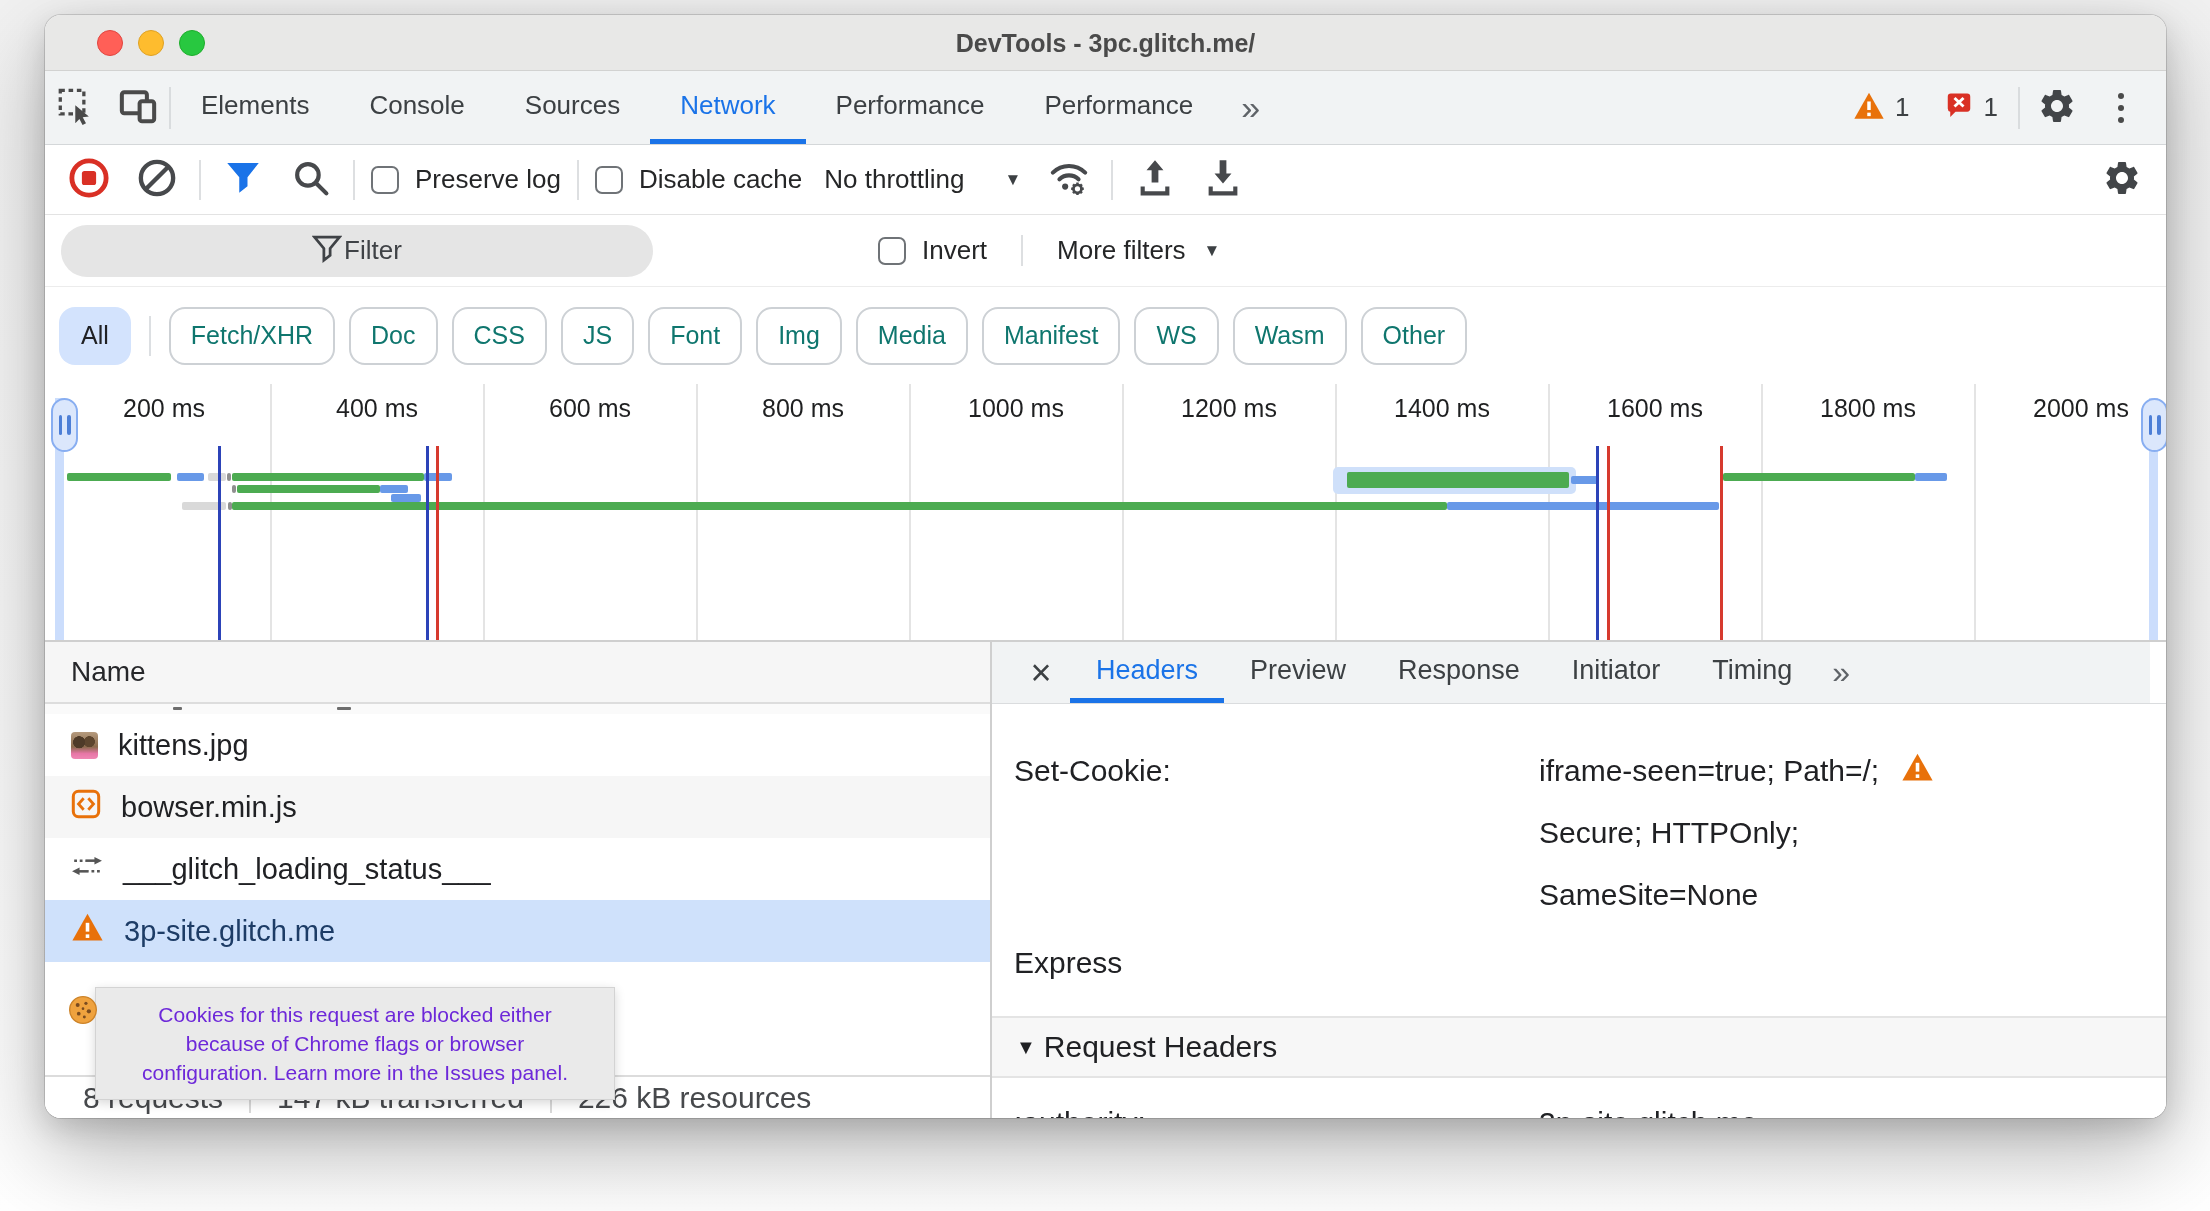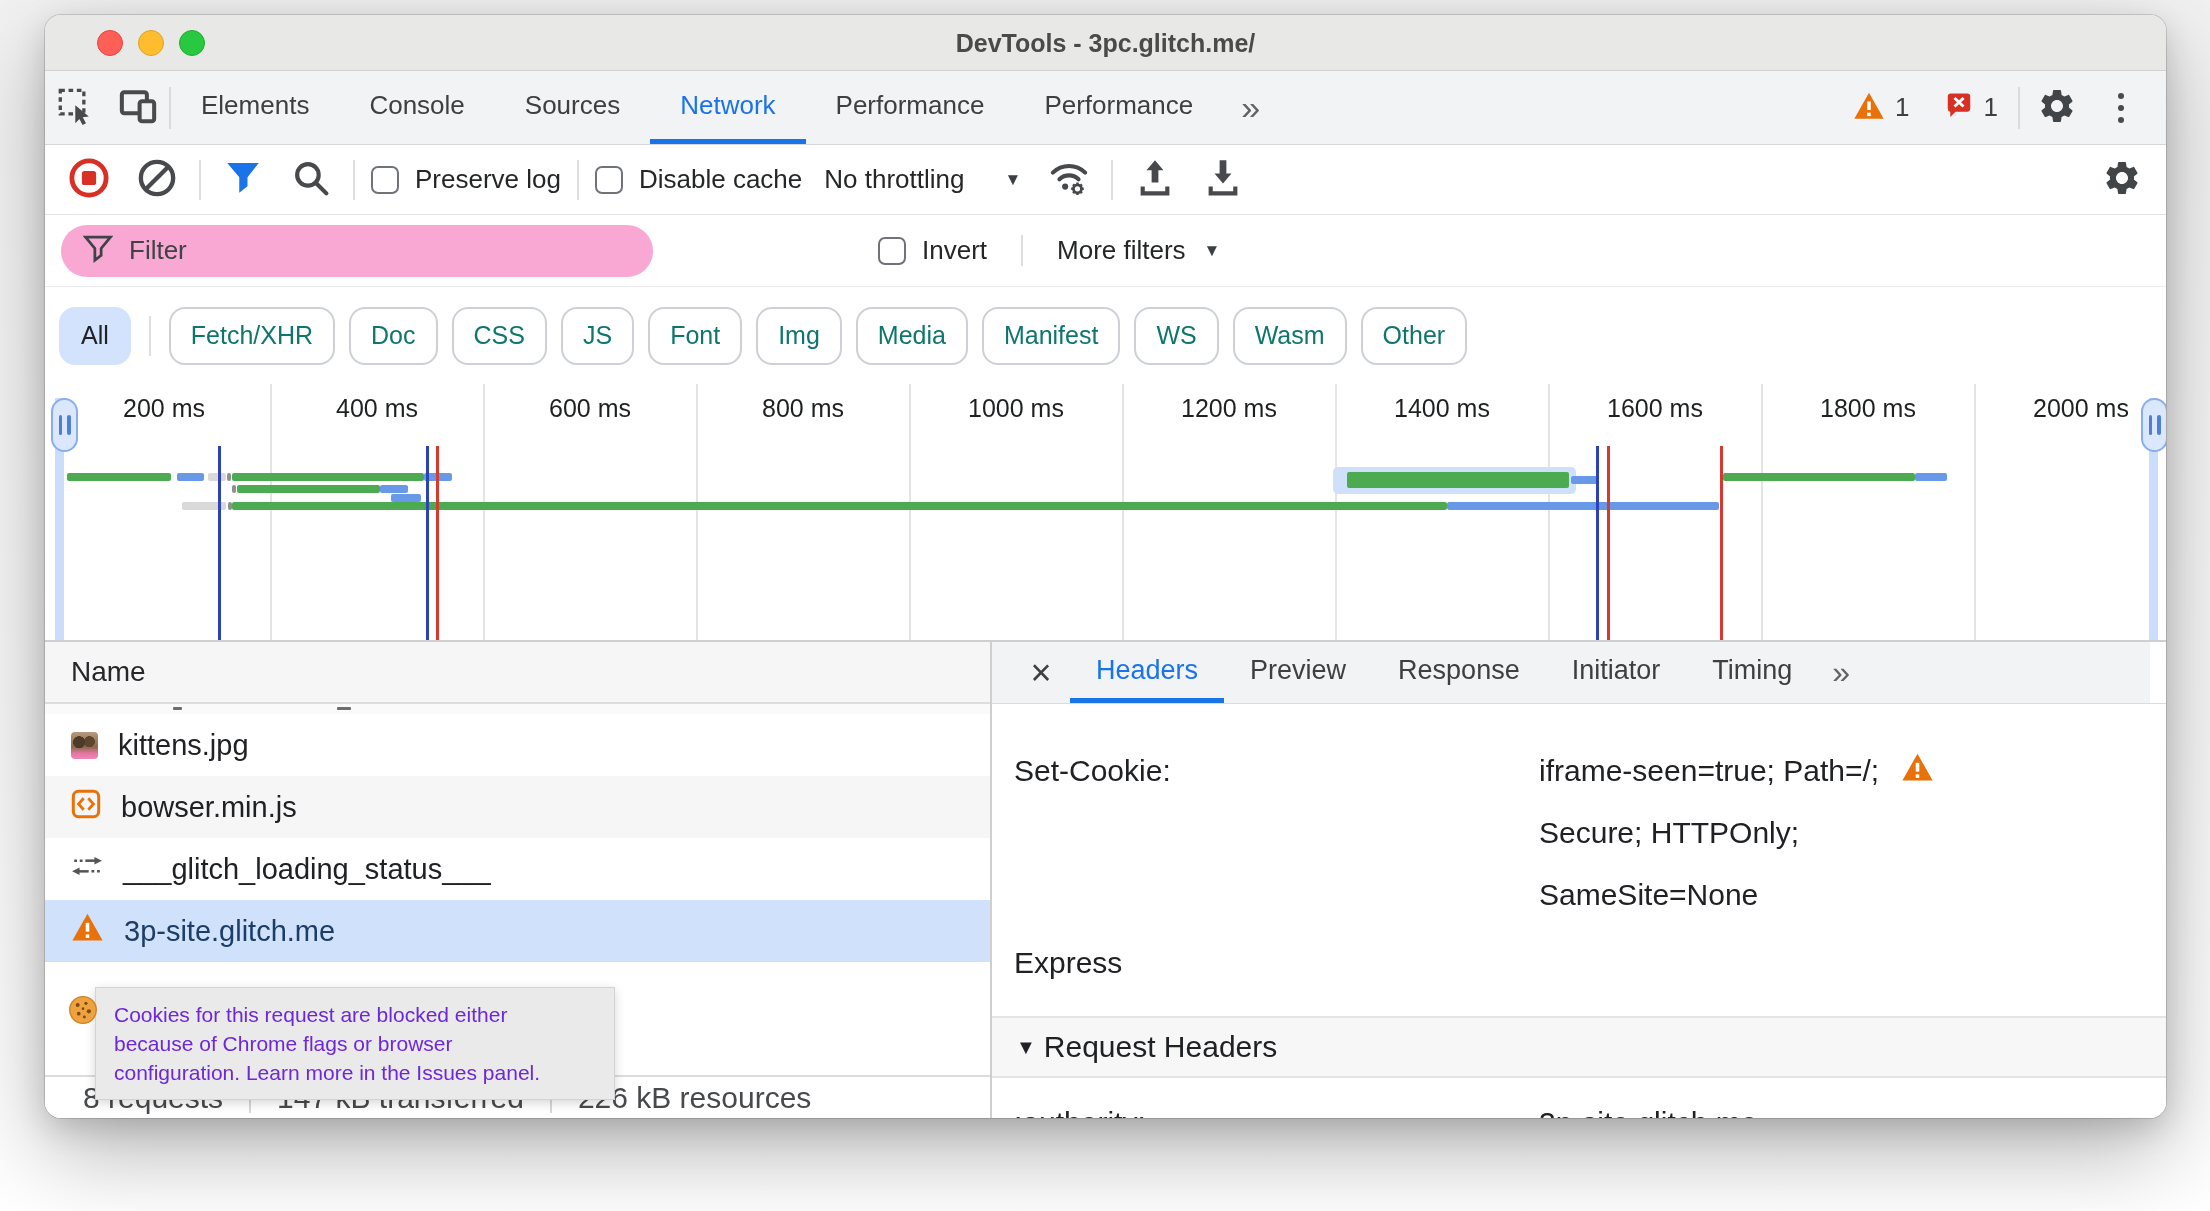--- a/index.html
+++ b/index.html
@@ -42,21 +42,21 @@
     display:flex; align-items:center; padding:16px 18px; gap:16px; }
   .tbtn { width:52px; height:52px; display:flex; align-items:center; justify-content:center; }
   .tdiv { width:2px; height:40px; background:#dddfe1; }
   .chk { width:28px; height:28px; border:2.5px solid #6f7377; border-radius:7px; background:#fff; }
   .tlabel { font-size:26px; color:#252627; }
   .throttle { display:flex; align-items:center; gap:40px; padding:0 6px; }
   .caret { font-size:17px; color:#3c4043; }
   
   .filterrow { position:absolute; left:0; top:200px; right:0; height:72px; background:#fff; border-bottom:1px solid #ececec;
     display:flex; align-items:center; padding:0 16px; }
-  .filterpill { width:592px; height:52px; background:#f9a8d4; border-radius:26px; display:flex; align-items:center; gap:16px; padding:0 22px; }
+  .filterpill { width:592px; height:52px; background:#e5e5e5; border-radius:26px; display:flex; align-items:center; gap:2px; padding:0 22px;justify-content:center; }
   .filterpill .ph { font-size:26px; color:#3f4246; }
   .invert { display:flex; align-items:center; gap:16px; margin-left:225px; }
   .morefilters { display:flex; align-items:center; gap:18px; margin-left:34px; padding-left:34px; border-left:2px solid #dddfe1; }
   
   .chiprow { position:absolute; left:0; top:272px; right:0; height:97px; background:#fff; display:flex; align-items:center; padding:0 14px; gap:14px; }
   .chip { height:58px; display:flex; align-items:center; padding:0 20px; font-size:25px; color:#0f766e; background:#fff;
     border:2px solid #cdd1d5; border-radius:16px; white-space:nowrap; }
   .chip.sel { background:#d3e3fd; border-color:transparent; color:#202124; }
   .chipdiv { width:2px; height:40px; background:#dcdfe2; margin:0 4px; }
   
@@ -64,21 +64,21 @@
   .gridline { position:absolute; top:0; bottom:0; width:2px; background:#e4e4e4; z-index:0; }
   .ticklabel { position:absolute; top:10px; height:32px; font-size:25px; color:#1f2021; text-align:center; z-index:5; }
   .wbar { position:absolute; }
   .marker { position:absolute; top:62px; bottom:0; width:3px; z-index:3; }
   .handle-track { position:absolute; top:14px; bottom:0; width:9px; background:rgba(160,193,250,.55); z-index:4; }
   .handle-pill { position:absolute; top:14px; width:27px; height:54px; background:#dbe7fc; border:2px solid #88aef1; border-radius:14px;
     display:flex; align-items:center; justify-content:center; gap:5px; z-index:5; }
   .handle-pill i { width:3.5px; height:20px; background:#4d7fd6; border-radius:2px; }
   
   .bottom { position:absolute; left:0; top:625px; right:0; bottom:0; border-top:2px solid #cfcfcf; background:#fff; }
-  .leftpane { position:absolute; left:0; top:0; width:979px; bottom:0; overflow:hidden; }
+  .leftpane { position:absolute; left:0; top:0; width:979px; bottom:0; overflow:hidden;text-align:center; }
   .namehdr { position:absolute; left:0; right:0; top:0; height:62px; background:#f6f6f6; border-bottom:2px solid #dddddd;
     display:flex; align-items:center; padding-left:26px; font-size:28px; color:#26272a; }
   .cliprow { position:absolute; left:0; right:0; top:62px; height:10px; background:#fafafa; overflow:hidden; }
   .speck { position:absolute; top:3px; height:3px; background:#6d6d6d; border-radius:1px; }
   .req { position:absolute; left:0; right:0; height:62px; display:flex; align-items:center; gap:20px; padding-left:26px;
     font-size:29px; color:#202124; background:#fff; }
   .req.alt { background:#f6f6f6; }
   .req.sel { background:#cfe1fb; color:#1d3c66; }
   .thumb { width:27px; height:27px; border-radius:4px;
     background:

